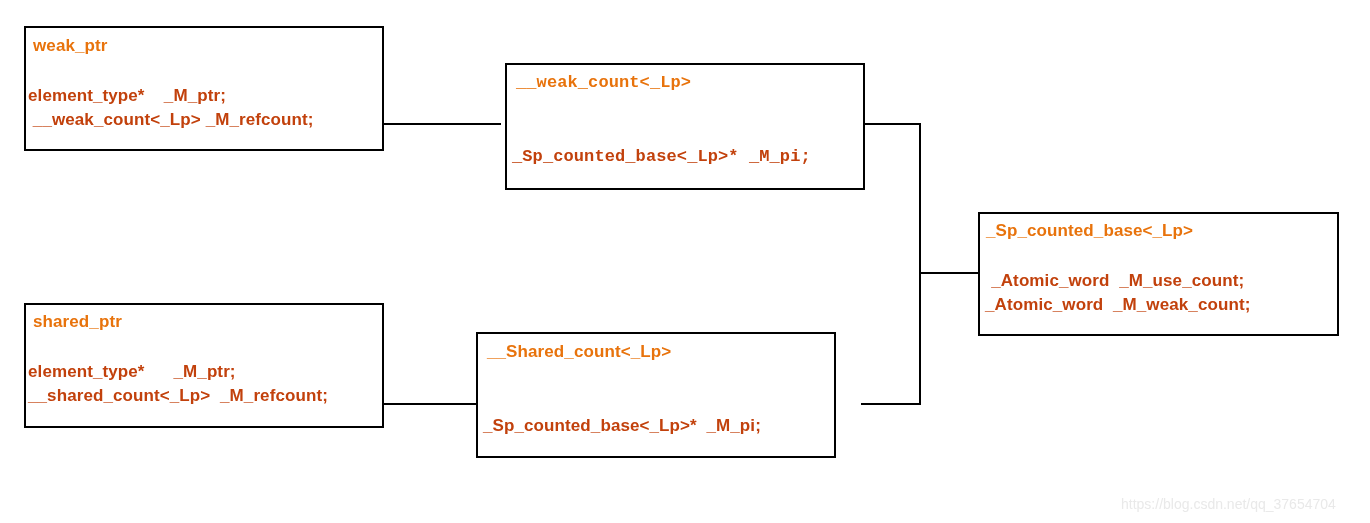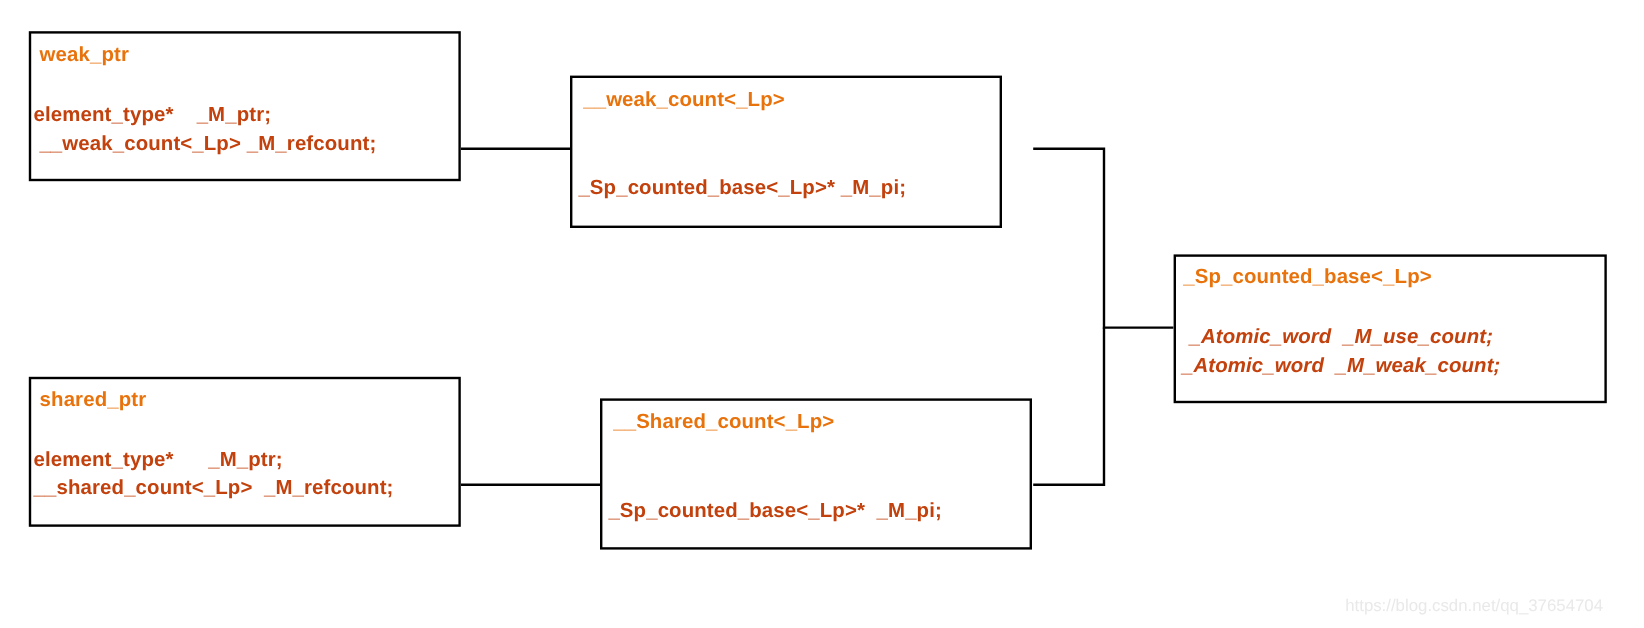--- a/index.html
+++ b/index.html
@@ -55,33 +55,33 @@
     line-height: 24px;
     white-space: pre;
     letter-spacing: 0.1px;
   }
 
   
   #node-weak-ptr          { left: 24px;  top: 26px;  width: 360px; height: 125px; }
   #node-weak-ptr .node-title   { left: 7px;  top: 8px; }
   #node-weak-ptr .node-members { left: 2px;  top: 56px; }
 
-  #node-weak-count        { left: 475px; top: 63px;  width: 360px; height: 127px; }
+  #node-weak-count        { left: 505px; top: 63px;  width: 360px; height: 127px; font-family: Liberation Mono, monospace; }
   #node-weak-count .node-title   { left: 9px;  top: 8px; }
   #node-weak-count .node-members { left: 5px;  top: 80px; }
 
   #node-sp-counted-base   { left: 978px; top: 212px; width: 361px; height: 124px; text-align: center; }
   #node-sp-counted-base .node-title   { left: 6px; top: 7px; }
-  #node-sp-counted-base .node-members { left: 5px; top: 55px; font-style: italic; }
+  #node-sp-counted-base .node-members { left: 5px; top: 55px; }
 
-  #node-shared-ptr        { left: 24px;  top: 314px; width: 360px; height: 125px; }
+  #node-shared-ptr        { left: 24px;  top: 303px; width: 360px; height: 125px; }
   #node-shared-ptr .node-title   { left: 7px;  top: 7px; }
   #node-shared-ptr .node-members { left: 2px;  top: 55px; }
 
-  #node-shared-count      { left: 500px; top: 332px; width: 360px; height: 126px; }
+  #node-shared-count      { left: 476px; top: 332px; width: 360px; height: 126px; }
   #node-shared-count .node-title   { left: 9px;  top: 8px; }
   #node-shared-count .node-members { left: 5px;  top: 80px; }
 
   
   #watermark {
     position: absolute;
     left: 1121px;
     top: 496px;
     color: #e9e9e9;
     font-size: 14px;

